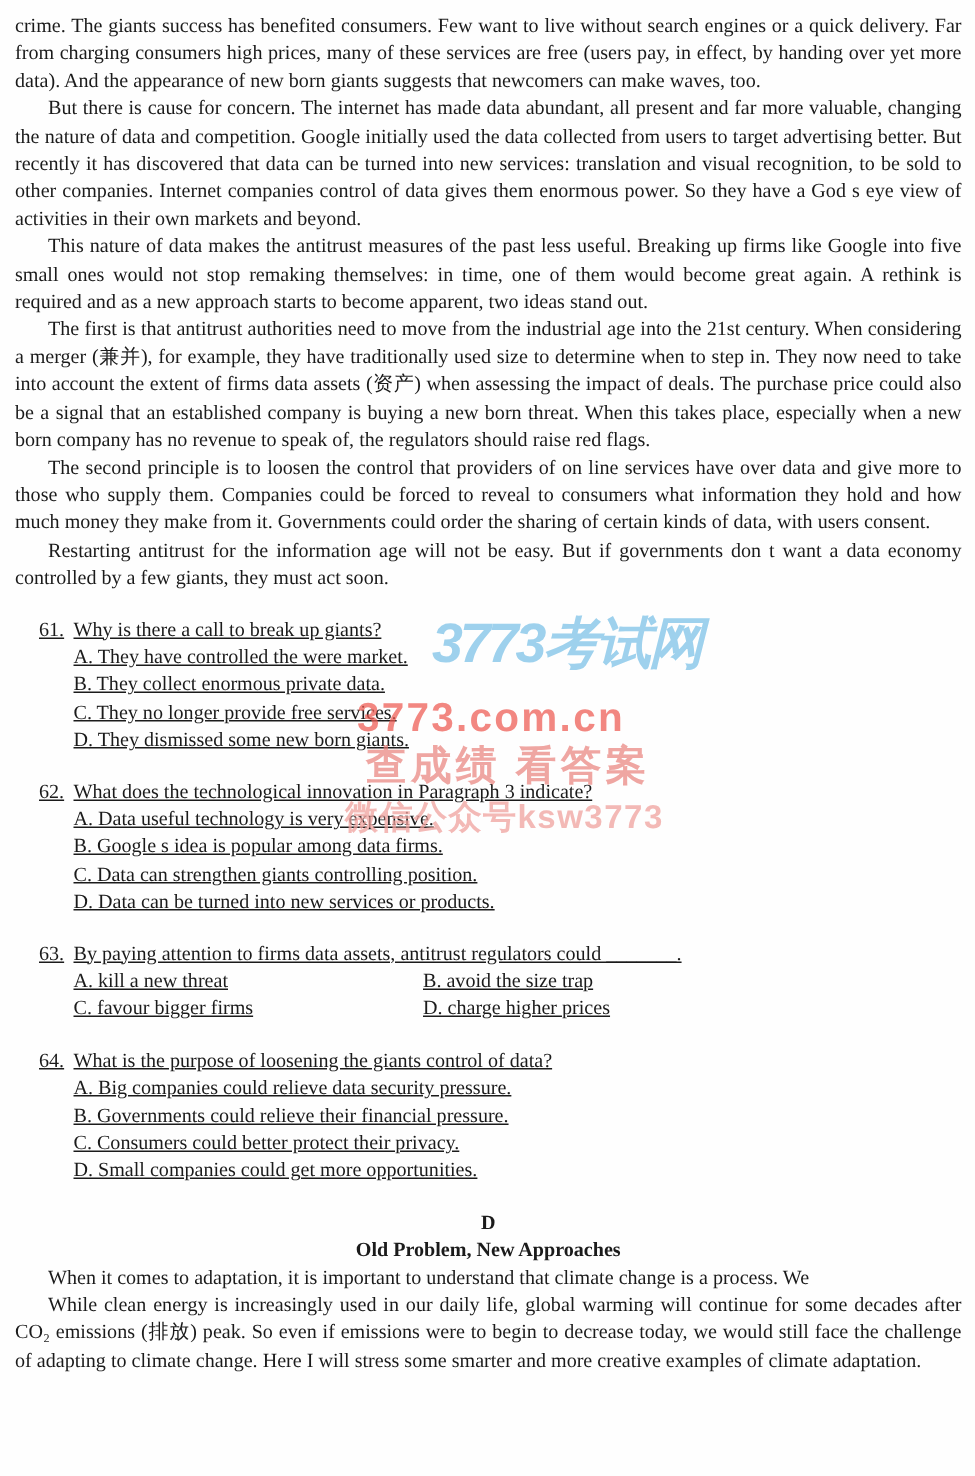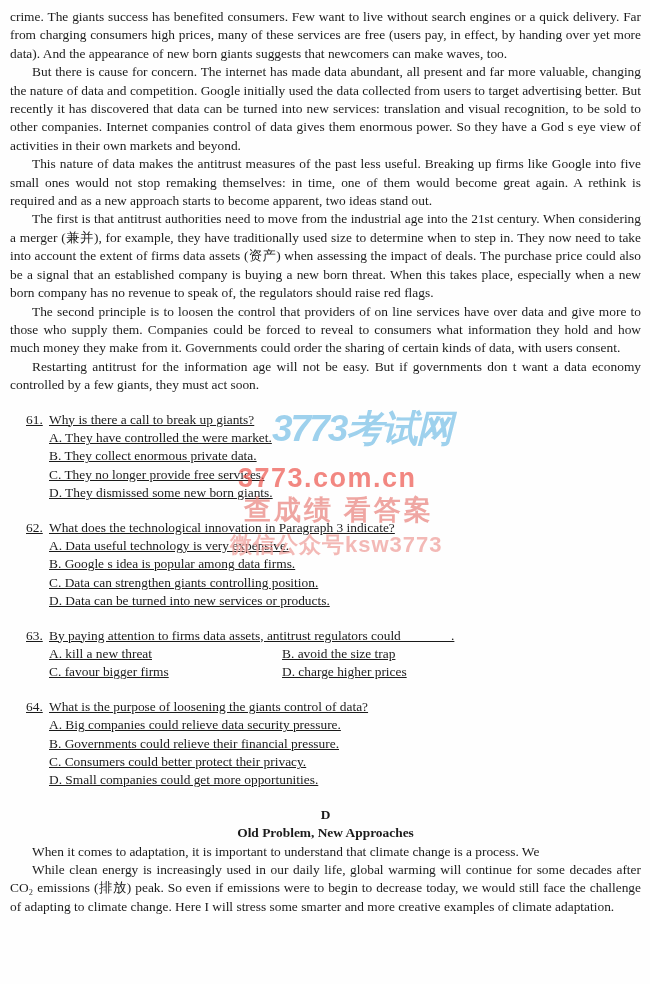--- a/index.html
+++ b/index.html
@@ -21,21 +21,21 @@
   .q-option { padding-left: 23px; }
   .q-row { display: flex; padding-left: 23px; }
   .q-row .opt-a { width: 233px; flex: 0 0 233px; }
   .section-label, .section-title {
     text-align: center; font-weight: bold; margin: 0;
   }
   
   .watermark { position: absolute; left: 0; top: 0; width: 100%; height: 100%;
     pointer-events: none; font-family: "Liberation Sans", "DejaVu Sans", sans-serif; }
   .wm-logo {
-    position: absolute; left: 272px; top: 420px;
+    position: absolute; left: 288px; top: 420px;
     font-size: 37px; font-weight: bold; font-style: italic;
     letter-spacing: -2px; opacity: 0.60; white-space: nowrap;
   }
   .wm-url {
     position: absolute; left: 238px; top: 469px;
     font-size: 27px; font-weight: bold; letter-spacing: 1.5px;
     opacity: 0.72; white-space: nowrap;
   }
   .wm-slogan {
     position: absolute; left: 244px; top: 501px;

